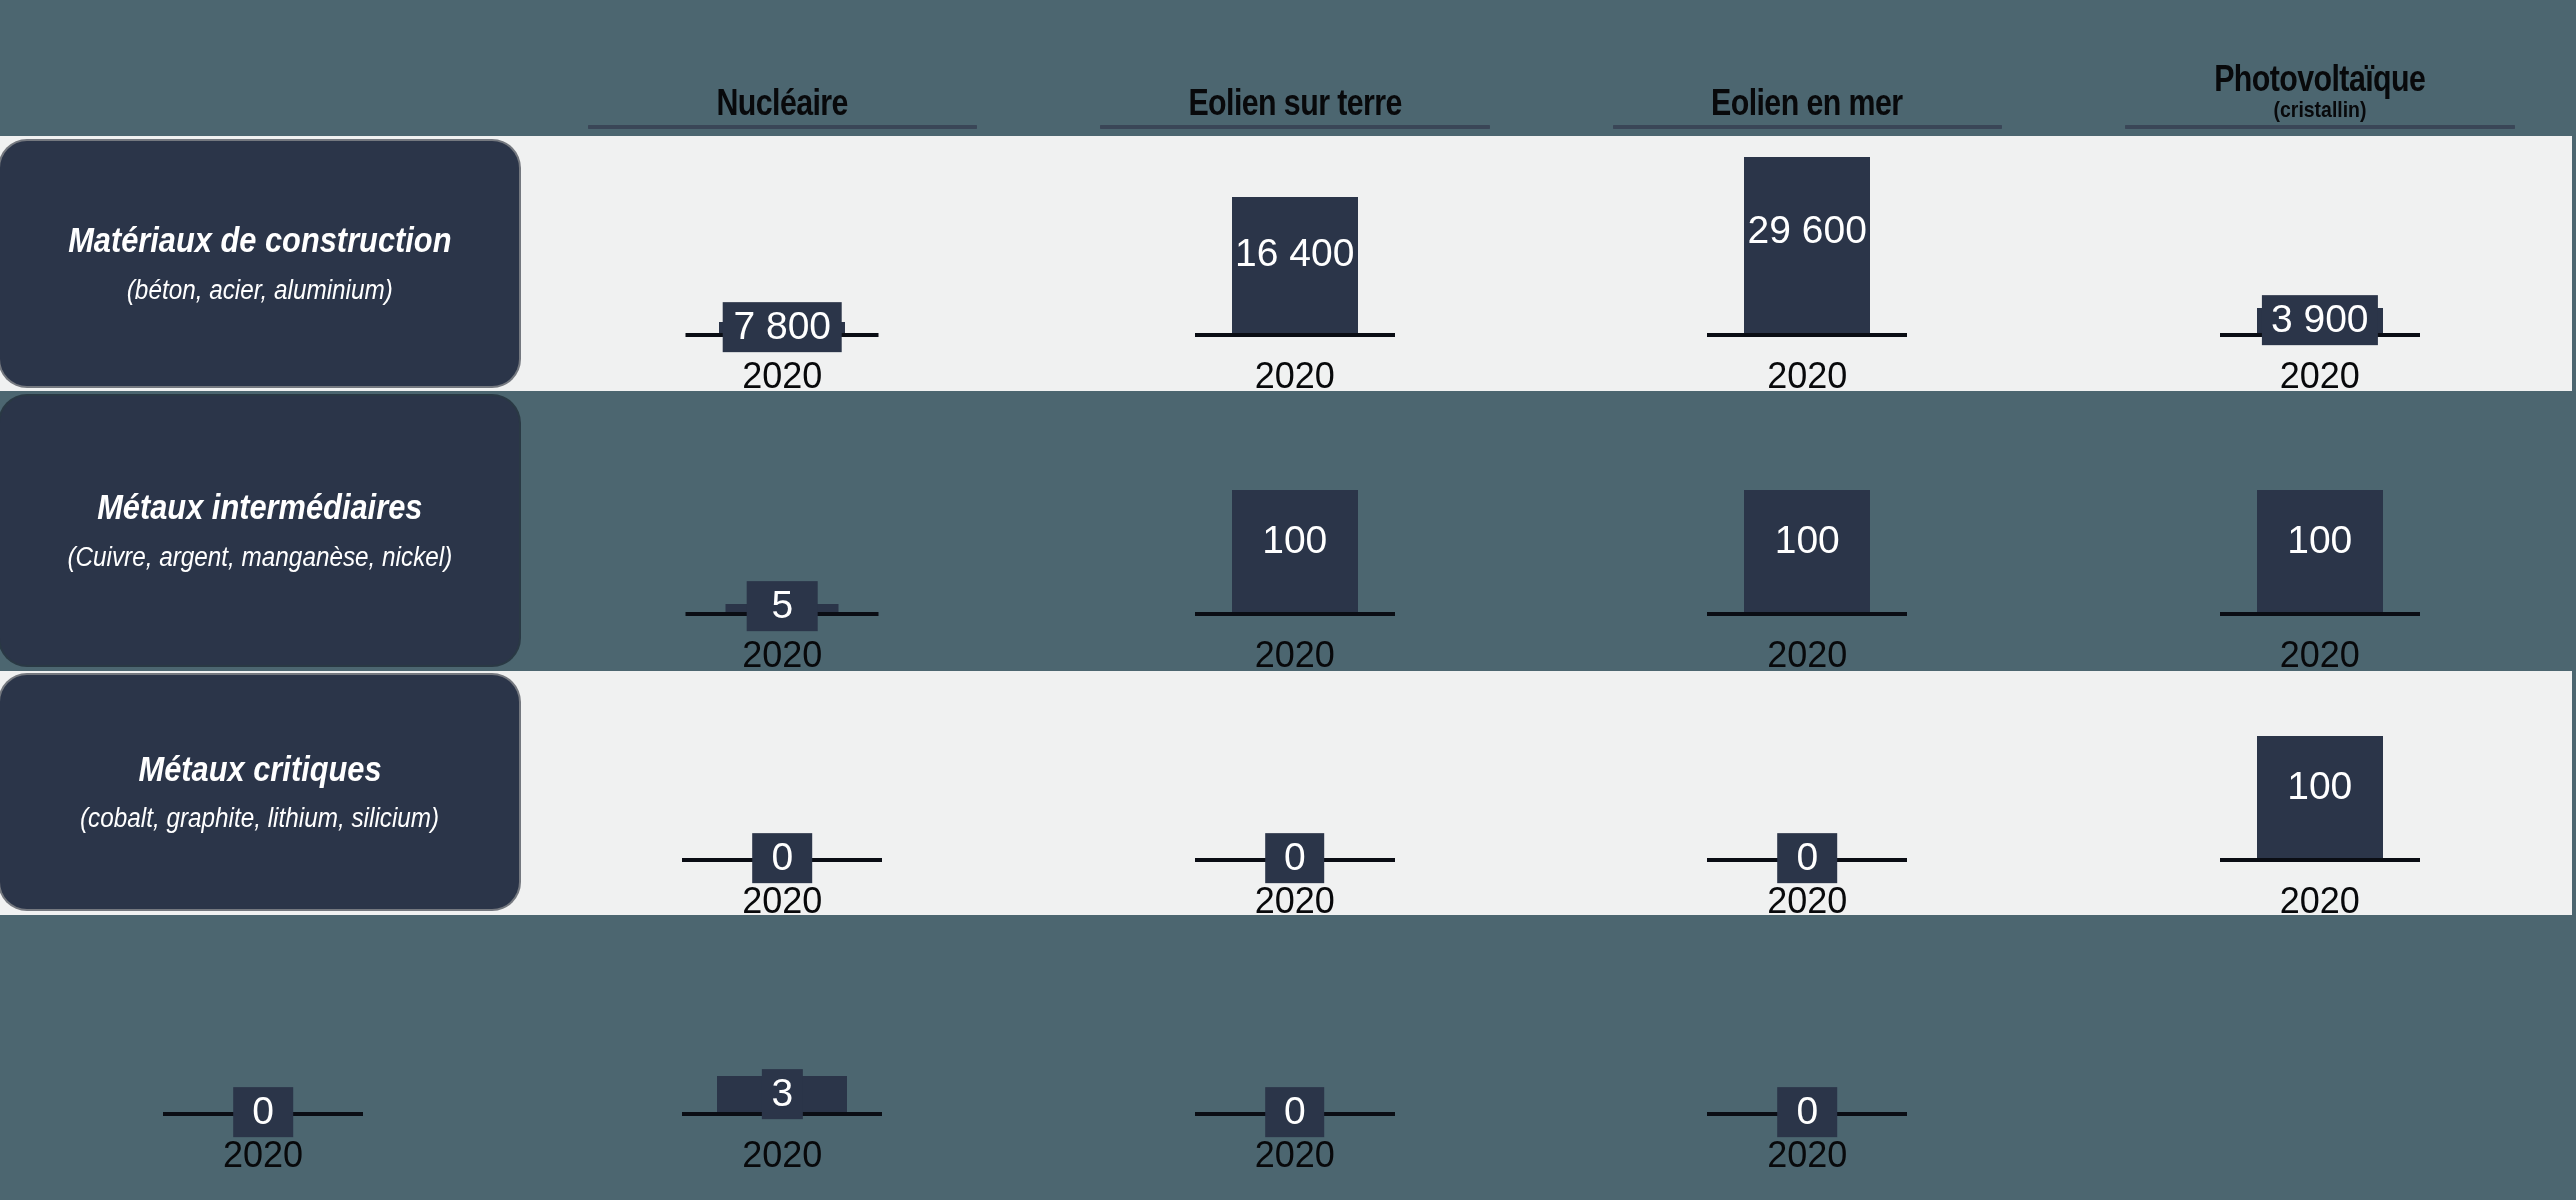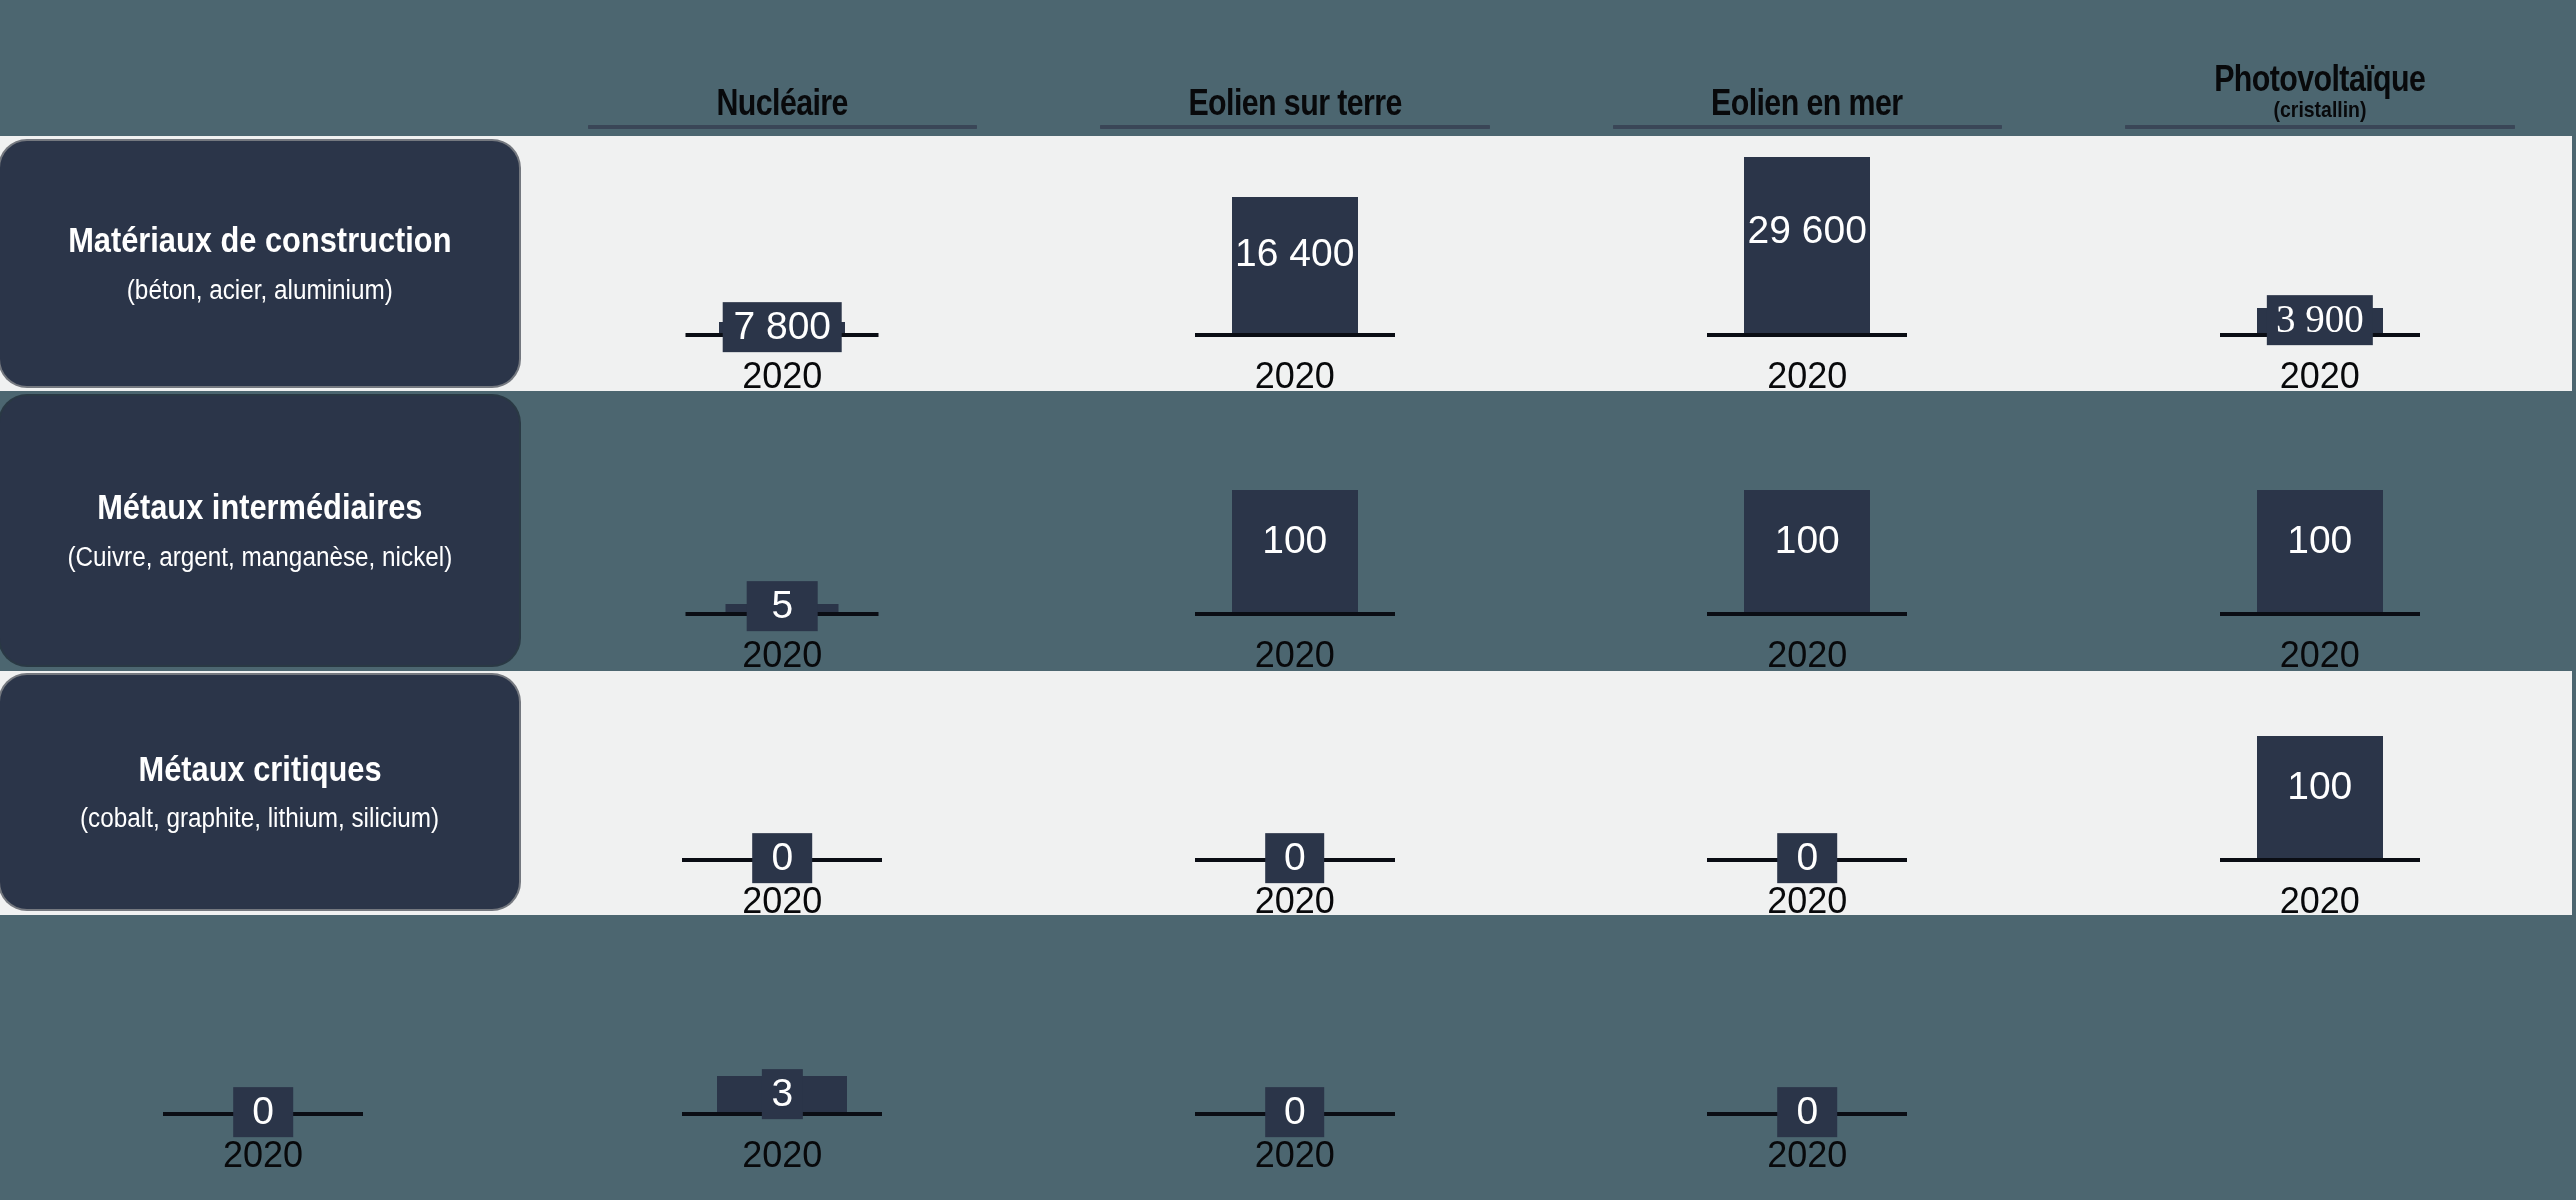--- a/index.html
+++ b/index.html
@@ -31,21 +31,21 @@
   .hrule{position:absolute;bottom:6.7px;left:12%;width:76%;height:4.7px;
          background:#3a4657;border-radius:0.7px;}
 
   
   .labcell{position:relative;}
   .labcard{position:absolute;left:0;right:6.7px;top:5.3px;bottom:5.3px;
            background:#2b3549;border-radius:27px;
            box-shadow:0 0 0 2px rgba(15,20,32,.55);
            display:flex;flex-direction:column;align-items:center;
            justify-content:center;color:#ffffff;text-align:right;
-           padding:0 17.3px;box-sizing:border-box;}
+           padding:0 17.3px;box-sizing:border-box;font-style:italic;}
   .labtitle{font-size:35px;font-weight:bold;line-height:1.06;
             transform:scaleX(.88);transform-origin:center;}
   .labsub{font-size:27px;font-weight:normal;line-height:1.1;margin-top:17.3px;
           transform:scaleX(.9);transform-origin:center;}
   .labcard.single .labtitle{font-size:35px;}
 
   
   .cell{position:relative;}
   .plot{position:absolute;left:0;right:0;top:0;bottom:0;}
   .baseline{position:absolute;height:4px;background:#0a0d14;
@@ -111,21 +111,21 @@
         <div class="bar" style="width: 126px; height: 180px; bottom: calc(22% - 2px);"></div>
         <div class="baseline" style="width: 200px; top: calc(78% - 2px);"></div>
         <div class="badge" style="background: transparent; top: calc(78% - 104px);">29 600</div>
         <div class="yearlab" style="top: calc(78% + 20px);">2020</div>
       </div>
     </div>
     <div class="cell">
       <div class="plot">
         <div class="bar" style="width: 126px; height: 29px; bottom: calc(22% - 2px);"></div>
         <div class="baseline" style="width: 200px; top: calc(78% - 2px);"></div>
-        <div class="badge" style="top: calc(78% - 14.6px); font-family: Liberation Serif, serif;">3 900</div>
+        <div class="badge" style="top: calc(78% - 14.6px);">3 900</div>
         <div class="yearlab" style="top: calc(78% + 20px);">2020</div>
       </div>
     </div>
     <div class="labcell">
       <div class="labcard">
         <div class="labtitle">Métaux intermédiaires</div>
         <div class="labsub">(Cuivre, argent, manganèse, nickel)</div>
       </div>
     </div>
     <div class="cell">

